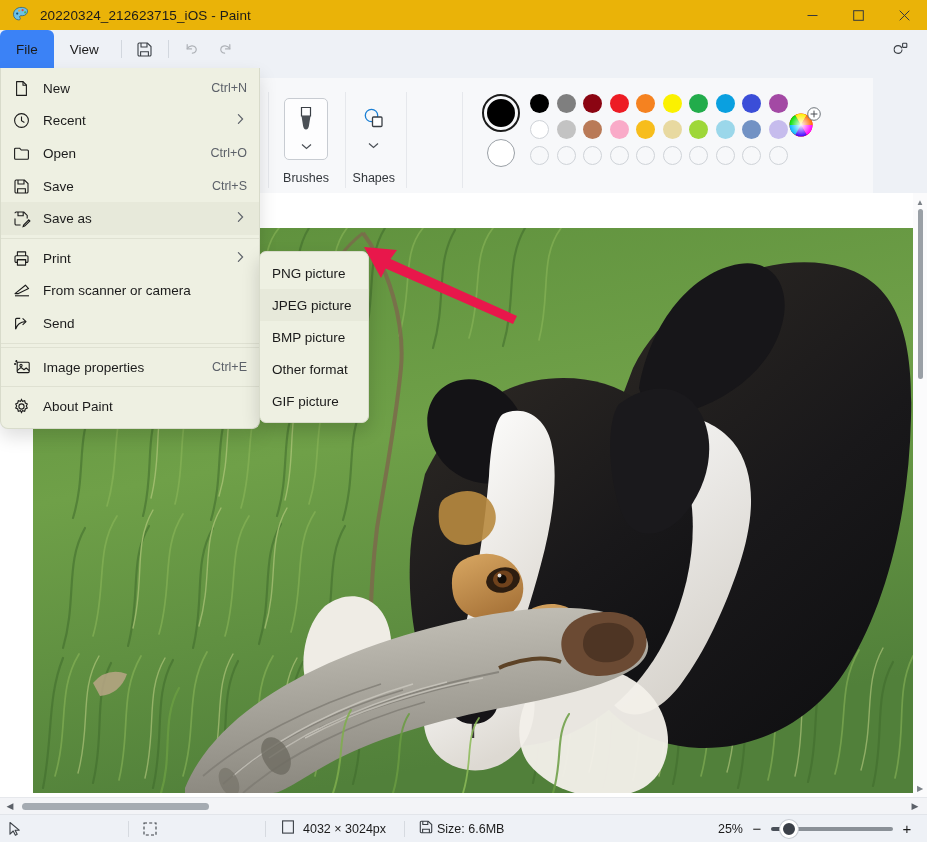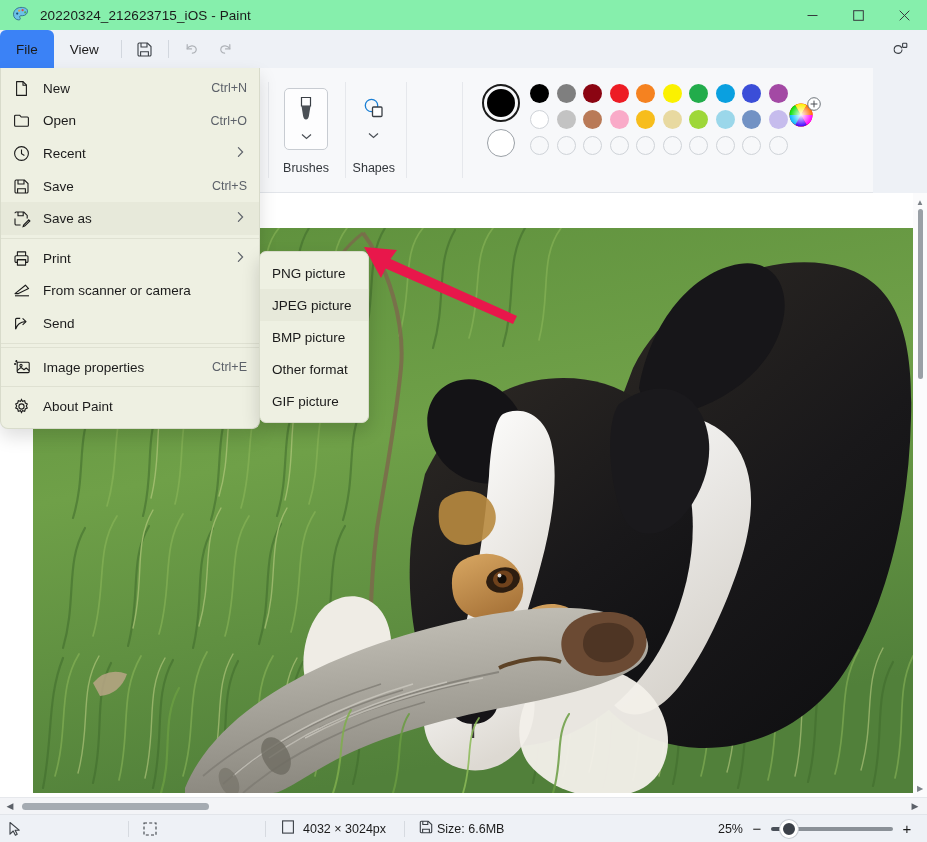--- a/index.html
+++ b/index.html
@@ -13,21 +13,21 @@
   #app {
     position: relative;
     width: 927px; height: 842px;
     background: #eef1f6;
     user-select: none;
   }
 
   
   #titlebar {
     position: absolute; left:0; top:0; width:927px; height:30px;
-    background:#86efac;
+    background:#eab308;
     display:flex; align-items:center;
   }
   #app-icon {
     position:absolute; left:12px; top:6px; width:18px; height:18px;
   }
   #title-text {
     position:absolute; left:40px; top:0; height:30px;
     display:flex; align-items:center;
     font-size:13.5px; color:#1b1b1b; letter-spacing:0.1px;
   }
@@ -64,21 +64,21 @@
   }
   .tb-icon.disabled { opacity:0.35; }
   #settings-icon {
     position:absolute; right:12px; top:4px;
     width:30px; height:30px;
     display:flex; align-items:center; justify-content:center;
   }
 
   
   #ribbon {
-    position:absolute; left:0; top:68px; width:873px; height:125px;
+    position:absolute; left:0; top:78px; width:873px; height:125px;
     background:#f7f8fa;
     border-bottom:1px solid #e2e5ea;
     padding-left:32px;
   }
   .rib-sep {
     position:absolute; top:14px; width:1px; height:96px; background:#e6e8ec;
   }
   .tool-group {
     position:absolute; top:0; height:125px;
     display:flex; flex-direction:column; align-items:center;
@@ -710,38 +710,38 @@
           <svg width="17" height="17" viewBox="0 0 17 17" fill="none" stroke="#1b1b1b" stroke-width="1.1" stroke-linejoin="round">
             <path d="M3.6 1.6h6.4l3.4 3.4v10.4H3.6z"></path>
             <path d="M10 1.6v3.6h3.4"></path>
           </svg>
         </span>
         <span class="fm-label">New</span>
         <span class="fm-accel">Ctrl+N</span>
       </div>
       <div class="fm-item">
         <span class="fm-ico">
-          <svg width="17" height="17" viewBox="0 0 17 17" fill="none" stroke="#1b1b1b" stroke-width="1.1" stroke-linejoin="round">
-            <path d="M1.6 4.2a1 1 0 0 1 1-1h4l1.6 1.8h6.2a1 1 0 0 1 1 1v7.2a1 1 0 0 1-1 1H2.6a1 1 0 0 1-1-1z"></path>
-          </svg>
-        </span>
-        <span class="fm-label">Open</span>
-        <span class="fm-accel">Ctrl+O</span>
-      </div>
-      <div class="fm-item">
-        <span class="fm-ico">
           <svg width="17" height="17" viewBox="0 0 17 17" fill="none" stroke="#1b1b1b" stroke-width="1.1">
             <circle cx="8.5" cy="8.5" r="6.9"></circle>
             <path d="M8.5 4.6v4.2l2.9 1.7"></path>
           </svg>
         </span>
         <span class="fm-label">Recent</span>
         <span class="fm-chev"><svg width="9" height="12" viewBox="0 0 9 12" fill="none" stroke="#5c6169" stroke-width="1.2" stroke-linecap="round">
             <path d="M2.4 1.6 L6.6 6 L2.4 10.4"></path>
           </svg></span>
+      </div>
+      <div class="fm-item">
+        <span class="fm-ico">
+          <svg width="17" height="17" viewBox="0 0 17 17" fill="none" stroke="#1b1b1b" stroke-width="1.1" stroke-linejoin="round">
+            <path d="M1.6 4.2a1 1 0 0 1 1-1h4l1.6 1.8h6.2a1 1 0 0 1 1 1v7.2a1 1 0 0 1-1 1H2.6a1 1 0 0 1-1-1z"></path>
+          </svg>
+        </span>
+        <span class="fm-label">Open</span>
+        <span class="fm-accel">Ctrl+O</span>
       </div>
       <div class="fm-item">
         <span class="fm-ico">
           <svg width="17" height="17" viewBox="0 0 17 17" fill="none" stroke="#1b1b1b" stroke-width="1.1">
             <path d="M2 3.2a1.2 1.2 0 0 1 1.2-1.2h8.2L15 5.6v8.2a1.2 1.2 0 0 1-1.2 1.2H3.2A1.2 1.2 0 0 1 2 13.8z"></path>
             <path d="M5 2v4h6V2"></path>
             <path d="M4.6 15v-4.3h7.8V15"></path>
           </svg>
         </span>
         <span class="fm-label">Save</span>

